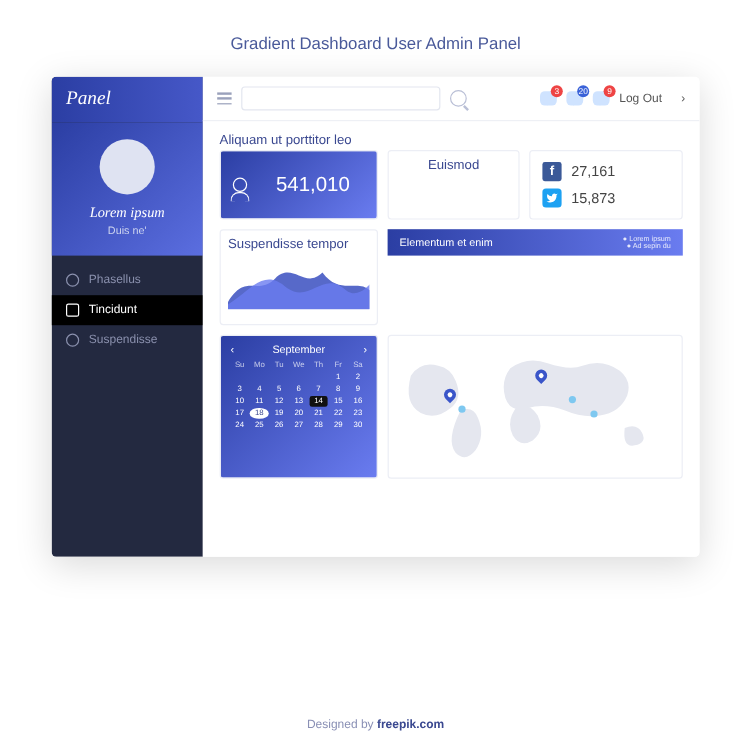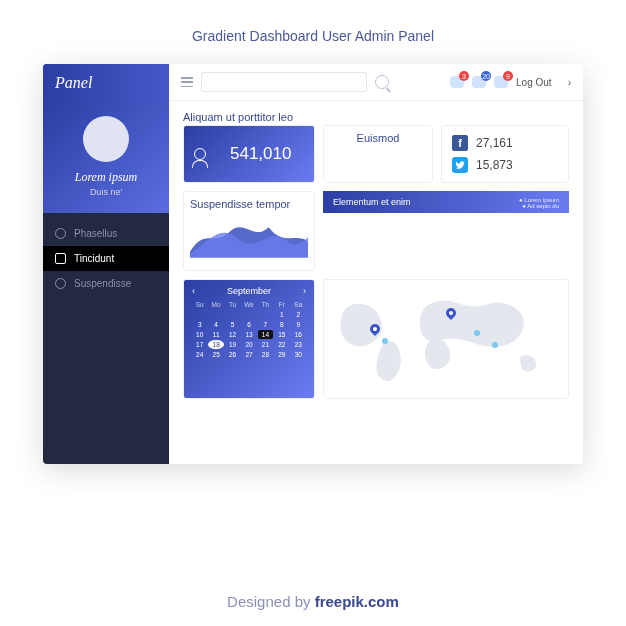--- a/index.html
+++ b/index.html
@@ -58,21 +58,21 @@
 .pin{position:absolute;width:10px;height:10px;background:#3a55c9;border-radius:50% 50% 50% 0;transform:rotate(-45deg)}
 .pin:after{content:"";position:absolute;width:4px;height:4px;background:#fff;border-radius:50%;top:3px;left:3px}
 .dot{position:absolute;width:6px;height:6px;background:#7ec8f0;border-radius:50%}
 .calendar{grid-row:3/5;grid-column:1/2;background:linear-gradient(135deg,#2b3ea3,#6a7cf0);color:#fff;padding:6px 8px}
 .calh{font-size:9px;text-align:center;display:flex;justify-content:space-between;align-items:center;margin-bottom:4px}
 .calgrid{display:grid;grid-template-columns:repeat(7,1fr);gap:1px;font-size:6.5px;text-align:center}
 .calgrid span{padding:1px 0}
 .calgrid .hd{opacity:.7}
 .calgrid .today{background:#fff;color:#3a4890;border-radius:50%}
 .calgrid .mark{background:#111;border-radius:2px}
-.footer{margin-top:auto;padding:16px;font-size:15px;color:#8a90b5;text-align:center}
+.footer{margin-top:auto;padding:16px;font-size:10px;color:#8a90b5;text-align:center}
 .footer b{color:#3a4890}
 .arrow{font-size:9px;cursor:pointer}
 </style>
 </head>
 <body>
 
 <div class="page-title">Gradient Dashboard User Admin Panel</div>
 
 <div class="app">
   <aside class="sidebar">

